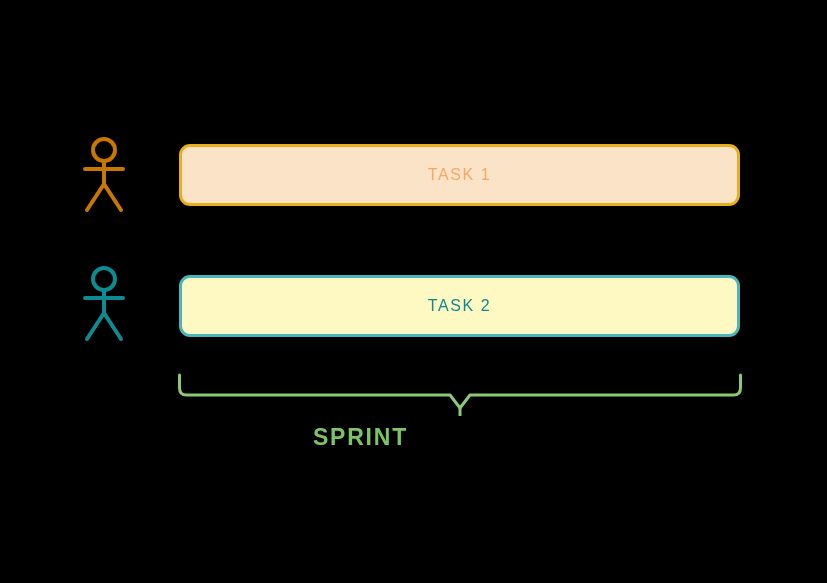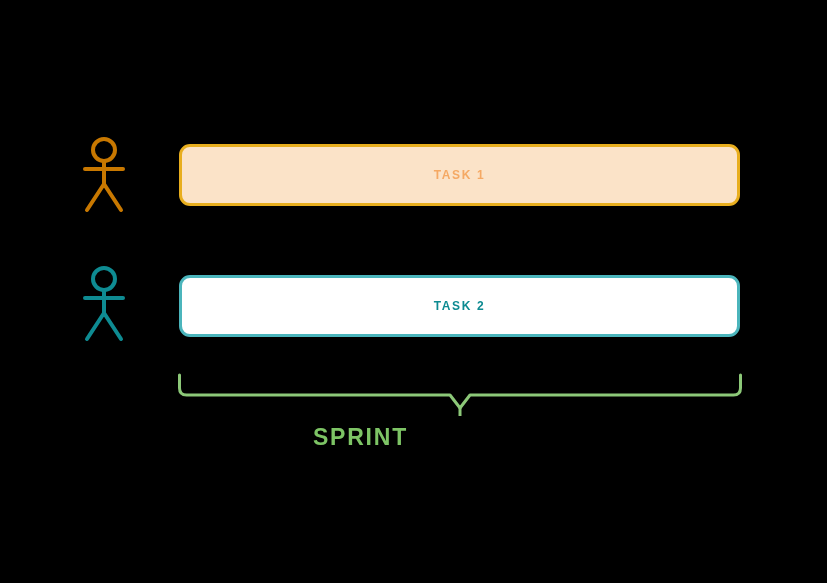--- a/index.html
+++ b/index.html
@@ -39,36 +39,36 @@
     height: 62px;
     box-sizing: border-box;
     border-style: solid;
     border-width: 3px;
     border-radius: 11px;
     display: flex;
     align-items: center;
     justify-content: center;
   }
   .task-label {
-    font-size: 12px;
-    font-weight: bold;
+    font-size: 16px;
+    font-weight: normal;
     letter-spacing: 1.6px;
     white-space: nowrap;
   }
 
   #task-bar-1 {
     top: 144px;
     background: #FBE3C8;
     border-color: #E8AE1E;
   }
   #task-bar-1 .task-label { color: #F5A964; }
 
   #task-bar-2 {
     top: 275px;
-    background: #ffffff;
+    background: #fef9c3;
     border-color: #4BB5BC;
   }
   #task-bar-2 .task-label { color: #0E8B92; }
 
   
   #sprint-bracket {
     position: absolute;
     left: 176px;
     top: 366px;
     width: 568px;

